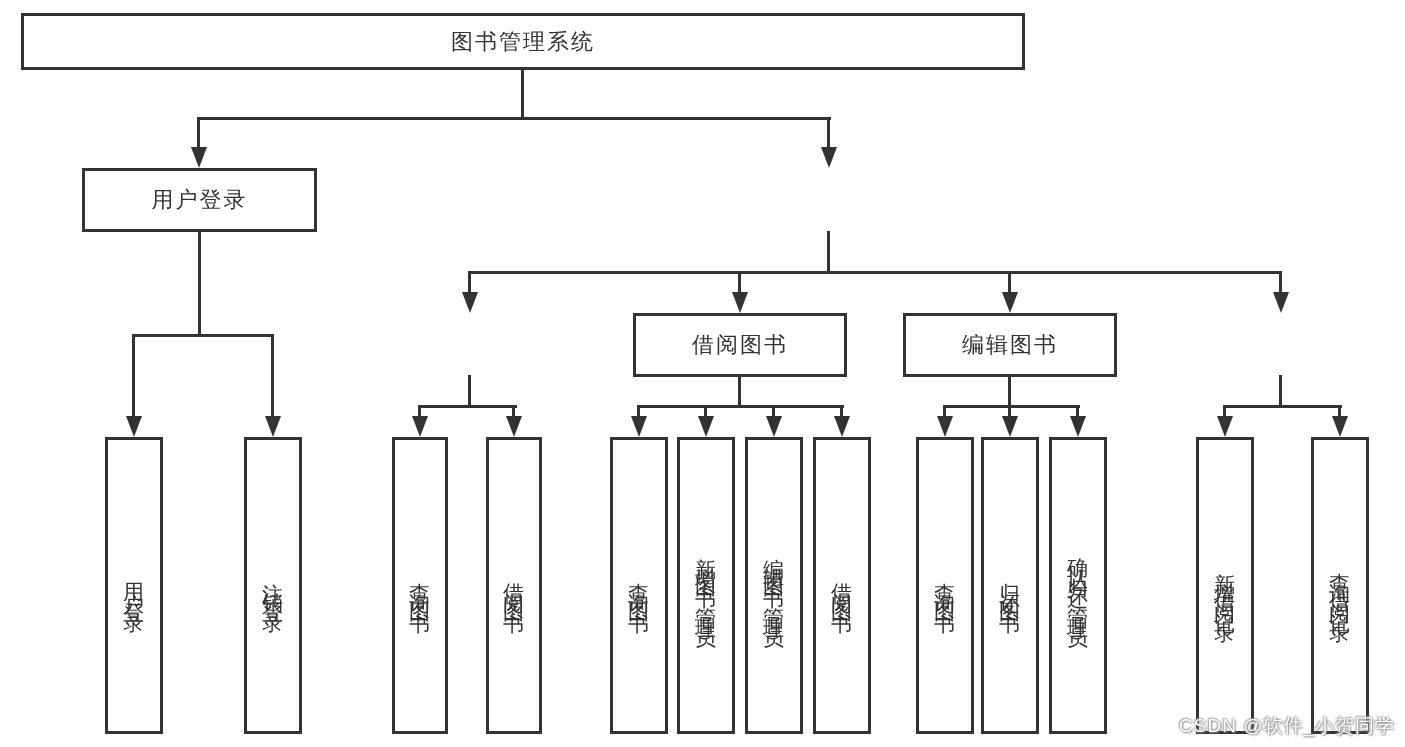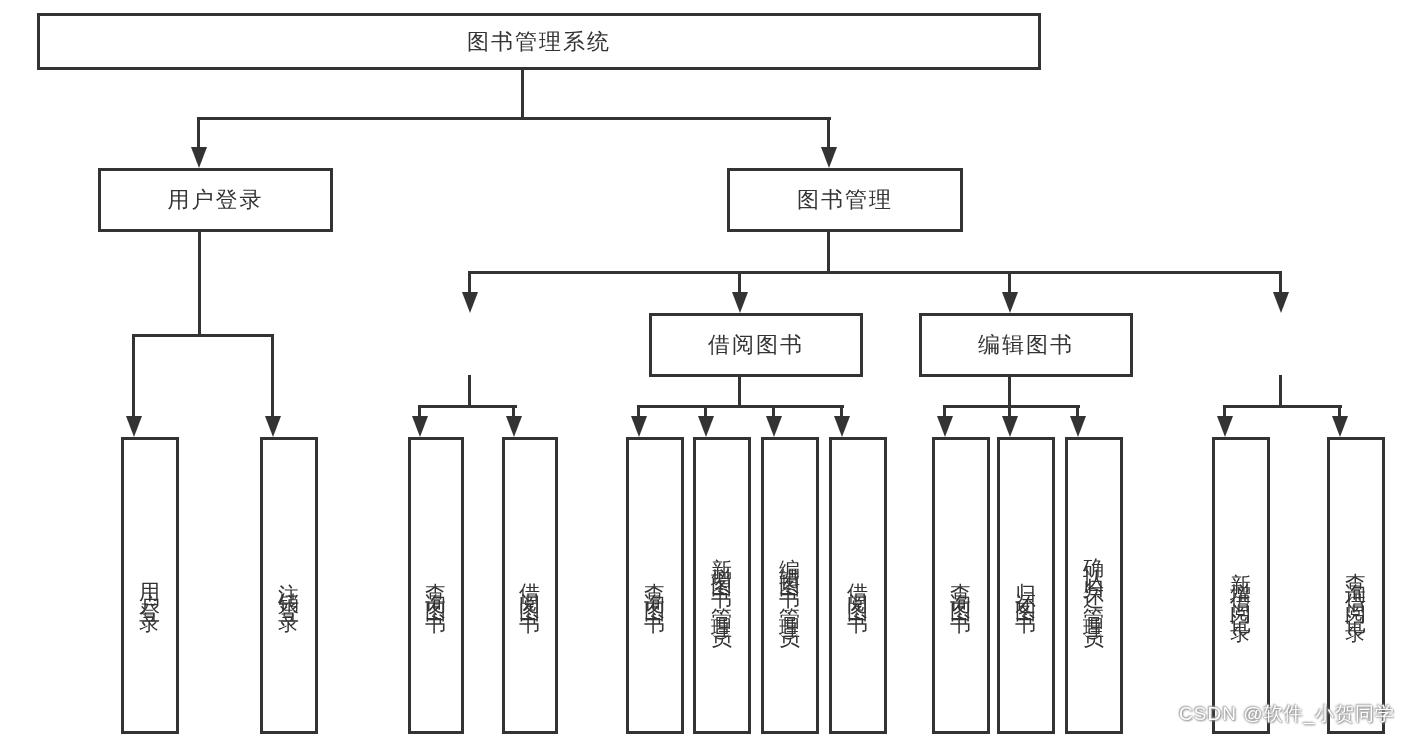--- a/index.html
+++ b/index.html
@@ -3,56 +3,53 @@
 <meta charset="utf-8">
 <style>
   html,body{margin:0;padding:0;background:#ffffff;}
   .stage{
     position:relative;width:1405px;height:747px;background:#ffffff;
     font-family:"Liberation Sans","DejaVu Sans",sans-serif;color:#333333;
     overflow:hidden;
   }
   .box{
     position:absolute;background:#ffffff;border:3px solid #333333;
-    box-sizing:border-box;display:flex;align-items:center;justify-content:center;margin-left:16px;
+    box-sizing:border-box;display:flex;align-items:center;justify-content:center;
   }
   .hnode{font-size:22px;letter-spacing:2px;white-space:nowrap;}
   .leaf{top:437px;height:297px;}
   .vtext{
     writing-mode:vertical-rl;text-orientation:mixed;
     font-size:21px;letter-spacing:10px;line-height:1.1;
   }
   .vline,.hline{position:absolute;background:#333333;}
   .vline{width:3px;}
   .hline{height:3px;}
   .arrow{
     position:absolute;width:0;height:0;
     border-left:8px solid transparent;border-right:8px solid transparent;
     border-top:21px solid #333333;
   }
   .watermark{
-    position:absolute;right:10px;bottom:20px;font-size:19px;letter-spacing:1px;
+    position:absolute;right:10px;bottom:8px;font-size:19px;letter-spacing:1px;
     color:#ffffff;white-space:nowrap;
     text-shadow:1px 1px 2px #8a8a8a,-1px -1px 2px #9e9e9e,0 0 2px #909090;
   }
 </style>
 </head>
 <body>
 
 <div class="stage">
 
   <div class="box hnode" style="left:21px;top:13px;width:1004px;height:57px;">
     <span>图书管理系统</span>
   </div>
 
   <div class="box hnode" style="left:82px;top:168px;width:235px;height:64px;">
     <span>用户登录</span>
-  </div>
-  <div class="box hnode" style="left:711px;top:168px;width:236px;height:64px;">
-    <span>图书管理</span>
   </div>
 
   <div class="box hnode" style="left:633px;top:313px;width:214px;height:64px;">
     <span>借阅图书</span>
   </div>
   <div class="box hnode" style="left:903px;top:313px;width:214px;height:64px;">
     <span>编辑图书</span>
   </div>
 
   <div class="box leaf" style="left:105px;width:58px;">

